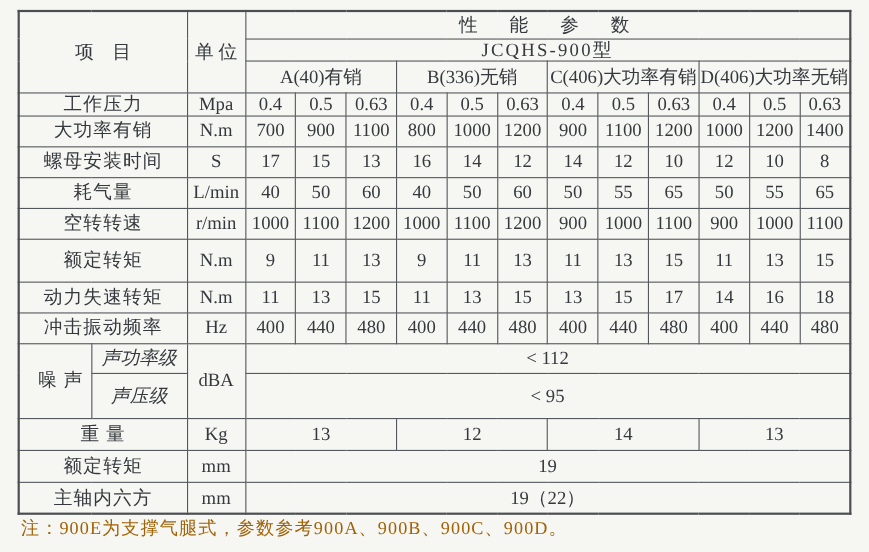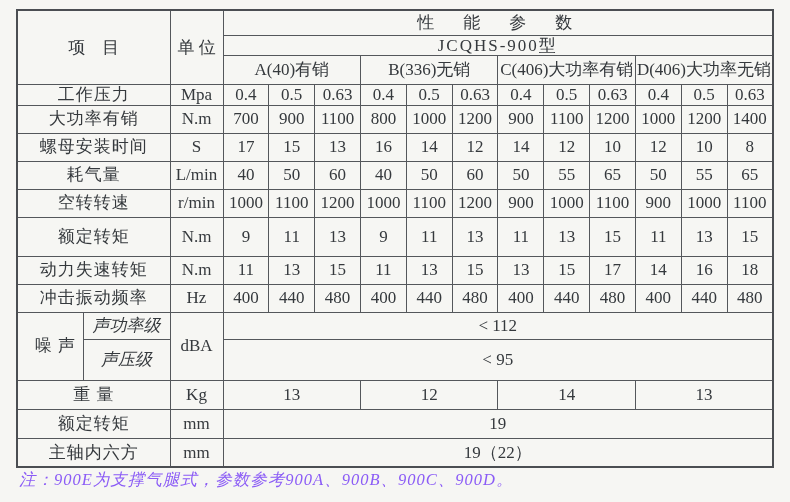--- a/index.html
+++ b/index.html
@@ -29,21 +29,21 @@
   td.sublbl{text-align:left;padding-left:10px;font-size:16px;font-style:italic;}
   td.unit{font-size:16px;}
   td.v{font-size:17px;}
   th.item{font-size:18px;}
   th.unithdr{font-size:18px;white-space:pre-line;line-height:40px;}
   th.perf{font-size:18px;letter-spacing:6px;}
   th.model{font-size:18px;letter-spacing:2px;}
   th.group{font-size:15px;}
   .note{
     position:absolute;left:19px;top:469px;width:760px;
-    font-size:16.5px;color:#8b5cf6;letter-spacing:1px;font-style:italic;
+    font-size:16.5px;color:#a16207;letter-spacing:1px;
   }
 </style>
 </head>
 <body>
 
 <div class="scan-wrap">
 <table class="spec">
   <colgroup>
     <col style="width:66px">
         <col style="width:87px">

